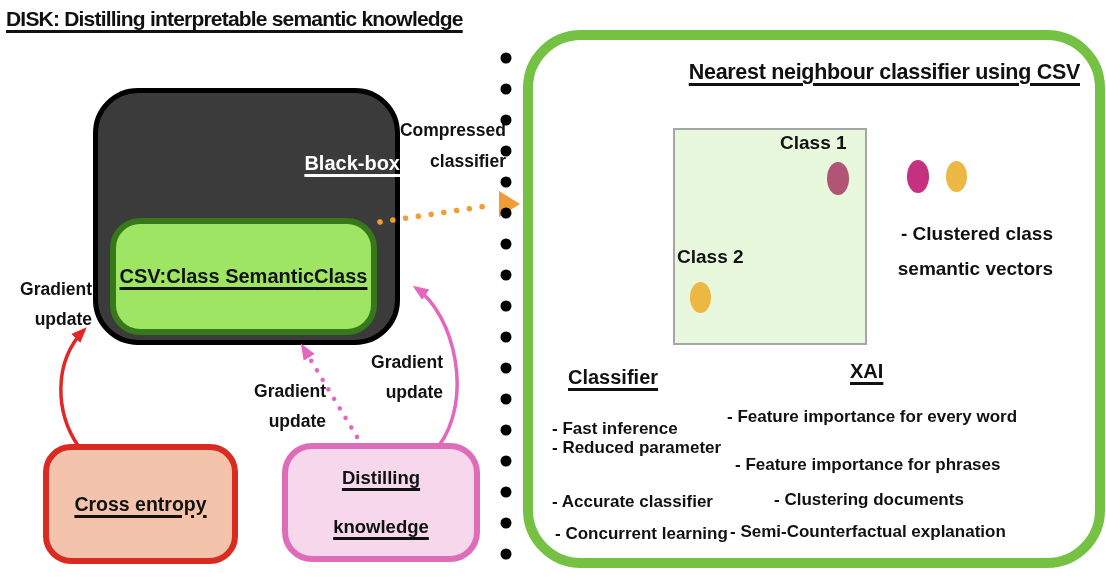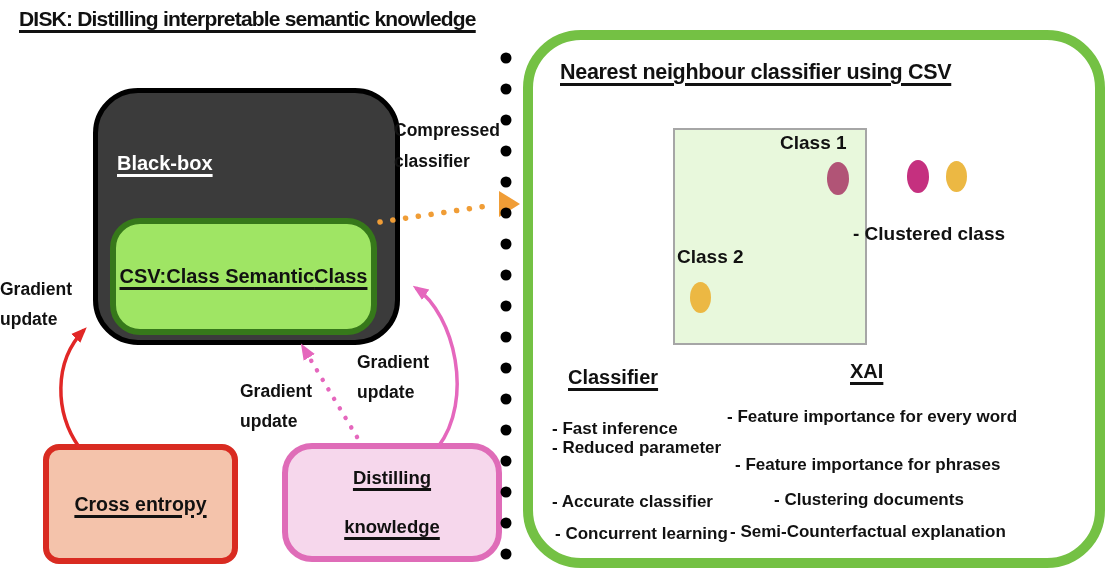--- a/index.html
+++ b/index.html
@@ -3,40 +3,40 @@
 <meta charset="utf-8">
 <style>
   html,body{margin:0;padding:0;background:#fff;}
   .stage{
     position:relative;width:1106px;height:580px;background:#ffffff;
     font-family:"Liberation Sans",sans-serif;font-weight:700;color:#111;
     overflow:hidden;
   }
   .abs{position:absolute;}
   .u{text-decoration:underline;text-decoration-thickness:3px;text-underline-offset:4px;}
-  .ctr{text-align:left;}
+  .ctr{text-align:right;}
 
   
-  .title{left:6px;top:7px;font-size:21px;letter-spacing:-0.8px;z-index:2;margin-left:13px;}
+  .title{left:6px;top:7px;font-size:21px;letter-spacing:-0.8px;z-index:2;}
   .black-box{left:93px;top:88px;width:307px;height:257px;background:#3b3b3b;
     border:5px solid #000;border-radius:45px;box-sizing:border-box;z-index:1;}
-  .black-box-label{left:93px;top:152px;width:307px;font-size:20px;color:#fff;z-index:2;padding-left:24px;}
+  .black-box-label{left:93px;top:152px;width:307px;font-size:20px;color:#fff;z-index:2;}
   .csv-box{left:110px;top:218px;width:267px;height:117px;background:#9fe564;
     border:6px solid #36781a;border-radius:30px;box-sizing:border-box;z-index:2;}
   .csv-text{left:110px;top:218px;width:267px;height:117px;display:flex;
     align-items:center;justify-content:center;row-gap:9px;font-size:20px;line-height:25px;z-index:3;}
   .compressed{left:394px;top:115px;width:112px;font-size:17.5px;line-height:31px;z-index:3;}
   .grad{font-size:17.5px;line-height:30px;z-index:3;}
   .grad-left{left:0;top:274px;width:92px;}
   .grad-mid{left:240px;top:376px;width:86px;}
   .grad-right{left:357px;top:347px;width:86px;}
   .cross-box{left:43px;top:444px;width:195px;height:120px;background:#f4c3ab;
-    border:6px solid #d92b21;border-radius:16px;box-sizing:border-box;
+    border:6px solid #d92b21;border-radius:28px;box-sizing:border-box;
     display:flex;align-items:center;justify-content:center;font-size:19.5px;z-index:2;}
-  .distill-box{left:282px;top:443px;width:220px;height:119px;background:#f6d7ec;
+  .distill-box{left:282px;top:443px;width:198px;height:119px;background:#f6d7ec;
     border:6px solid #df6cb8;border-radius:30px;box-sizing:border-box;
     display:flex;flex-direction:column;align-items:center;justify-content:center;
     row-gap:25px;font-size:18.5px;line-height:24px;z-index:2;}
 
   
   .panel{left:523px;top:30px;width:582px;height:538px;background:#fff;
     border:10px solid #74c144;border-radius:58px;box-sizing:border-box;z-index:1;}
   .panel-title{left:560px;top:60px;width:520px;font-size:21.5px;letter-spacing:-0.3px;z-index:2;}
   .scatter{left:673px;top:128px;width:194px;height:217px;background:#e8f8dc;
     border:2px solid #a6a6a6;box-sizing:border-box;z-index:2;}
@@ -107,20 +107,21 @@
   <div class="abs scatter"></div>
   <div class="abs cls-label class1-label">Class 1</div>
   <div class="abs dot class1-dot"></div>
   <div class="abs cls-label class2-label">Class 2</div>
   <div class="abs dot class2-dot"></div>
 
   <div class="abs dot clu-magenta"></div>
   <div class="abs dot clu-yellow"></div>
   <div class="abs clustered-caption ctr">
     <div>- Clustered class</div>
+    <div>semantic vectors</div>
   </div>
 
   <div class="abs col-heading classifier-heading u">Classifier</div>
   <div class="abs item c-i0">- Fast inference</div>
   <div class="abs item c-i1">- Reduced parameter</div>
   <div class="abs item c-i2">- Accurate classifier</div>
   <div class="abs item c-i3">-  Concurrent learning</div>
 
   <div class="abs col-heading xai-heading u">XAI</div>
   <div class="abs item x-i0">- Feature importance for every word</div>

